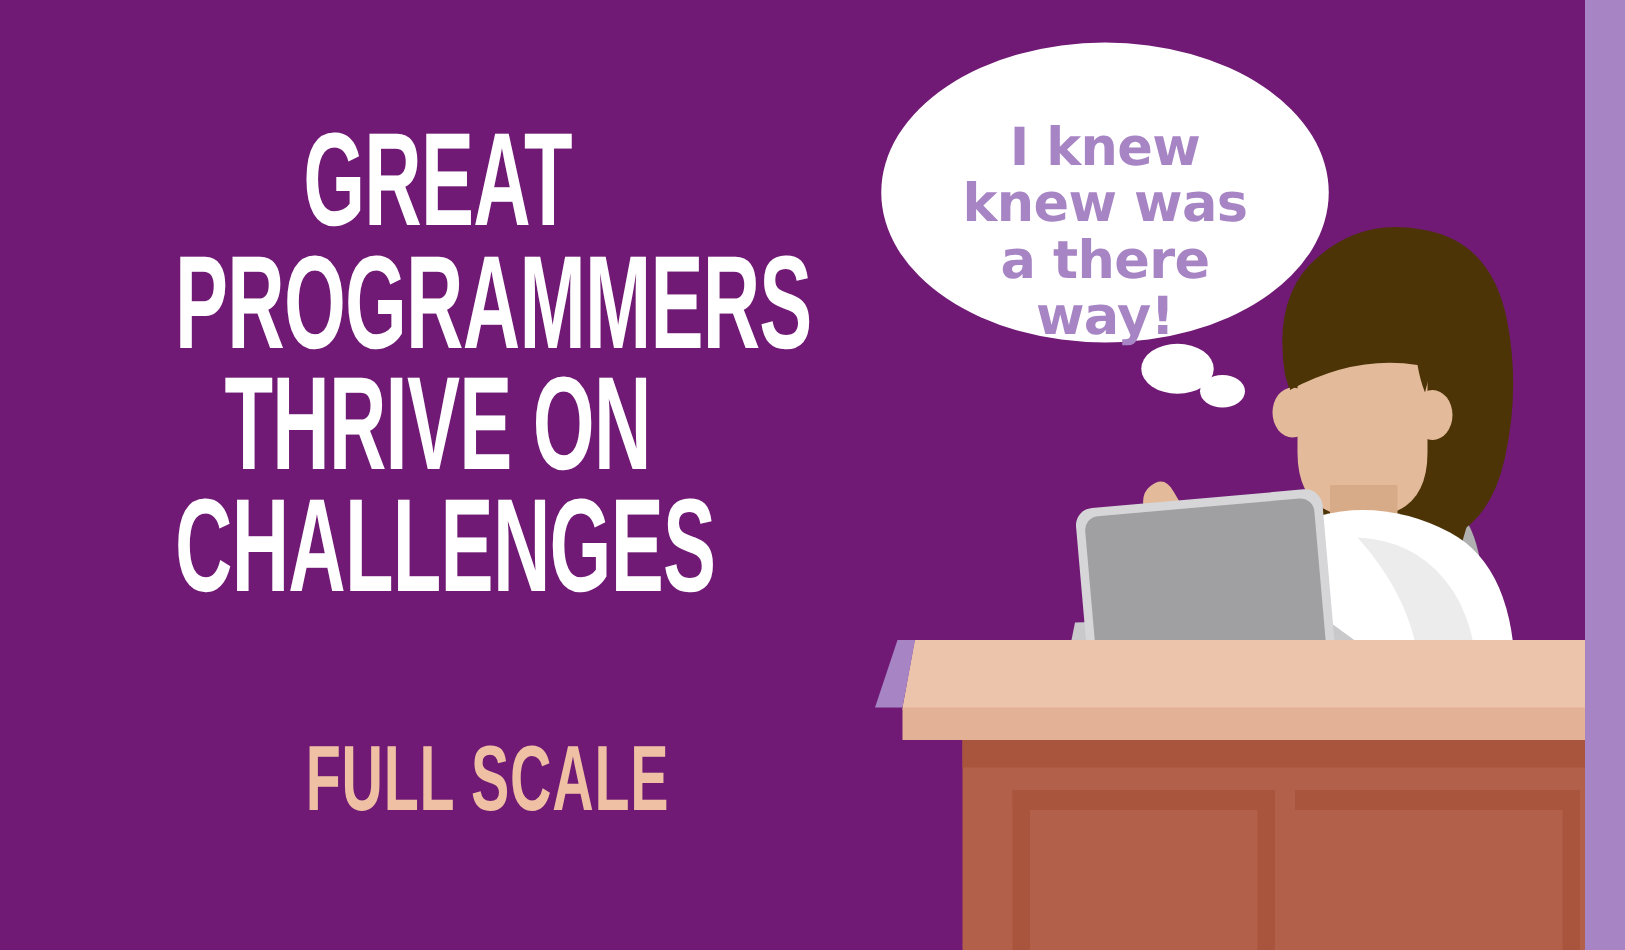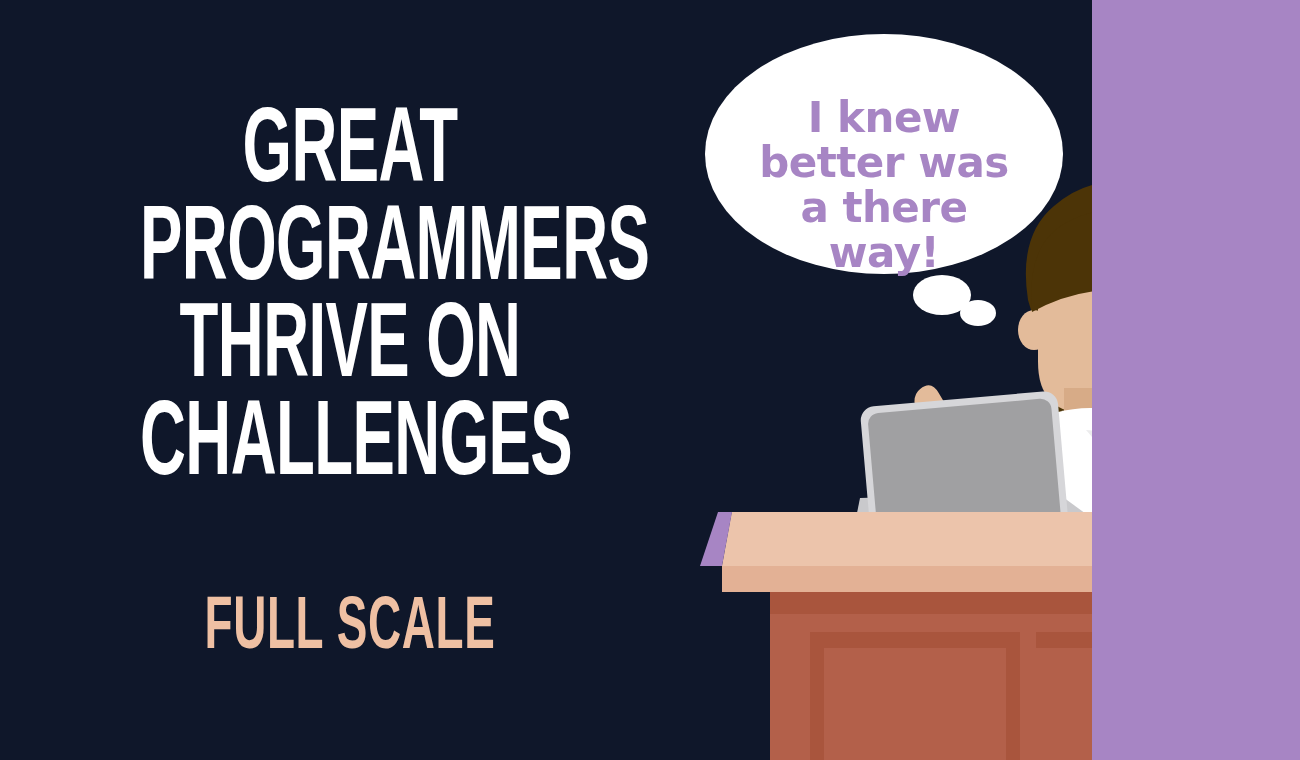--- a/index.html
+++ b/index.html
@@ -2,21 +2,21 @@
 <html><head>
 <meta charset="utf-8">
 <title>Great Programmers Thrive On Challenges</title>
 <style>
   html,body{margin:0;padding:0;}
   body{
     width:1300px;height:760px;overflow:hidden;
     font-family:"Liberation Sans", sans-serif;
     background:#a785c4;
   }
-  #stage{position:relative;width:1092px;height:760px;overflow:hidden;background:#0f172a;}
+  #stage{position:relative;width:1268px;height:760px;overflow:hidden;background:#701a75;}
 
   
   #headline-block{
     position:absolute;left:0;top:96px;width:700px;
     text-align:center;
     user-select:none;
   }
   .headline-line{
     color:#ffffff;
     font-family:"Liberation Sans Narrow","Liberation Sans", sans-serif;
@@ -31,21 +31,21 @@
     margin:0;
     display:block;
   }
   .hl-1{font-size:106px;}
   .hl-2{font-size:106px;}
   .hl-3{font-size:106px;}
   .hl-4{font-size:106px;}
 
   #subheadline{
     position:absolute;left:0;top:586px;width:700px;
-    text-align:center;user-select:none;
+    text-align:center;user-select:none;padding-left:40px;
   }
   #subheadline .sub-text{
     color:#efc0a3;
     font-family:"Liberation Sans Narrow","Liberation Sans", sans-serif;
     font-weight:700;
     font-size:74px;
     line-height:1;
     letter-spacing:1px;
     text-transform:uppercase;
     transform:scaleX(0.62);
@@ -203,19 +203,19 @@
       <ellipse cx="302" cy="295" rx="29" ry="20" fill="#ffffff"></ellipse>
       <ellipse cx="338" cy="313" rx="18" ry="13" fill="#ffffff"></ellipse>
 
       <ellipse cx="244" cy="154" rx="179" ry="120" fill="#ffffff"></ellipse>
     </svg>
   </div>
 
   <div id="bubble-text">
     <div class="bt-inner">
       <span>I knew</span><br>
-      <span>better was</span><br>
+      <span>knew was</span><br>
       <span>a there</span><br>
       <span>way!</span>
     </div>
   </div>
 
 </div>
 
 </body></html>

